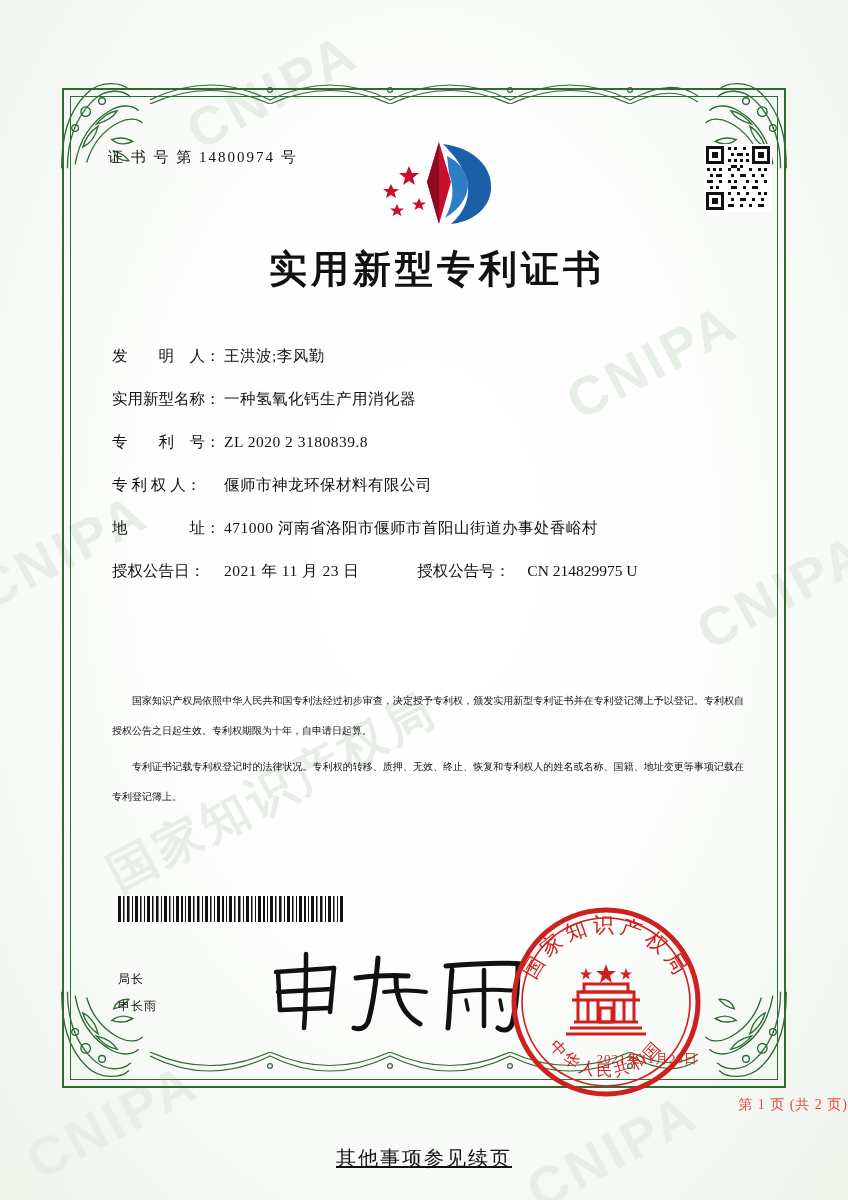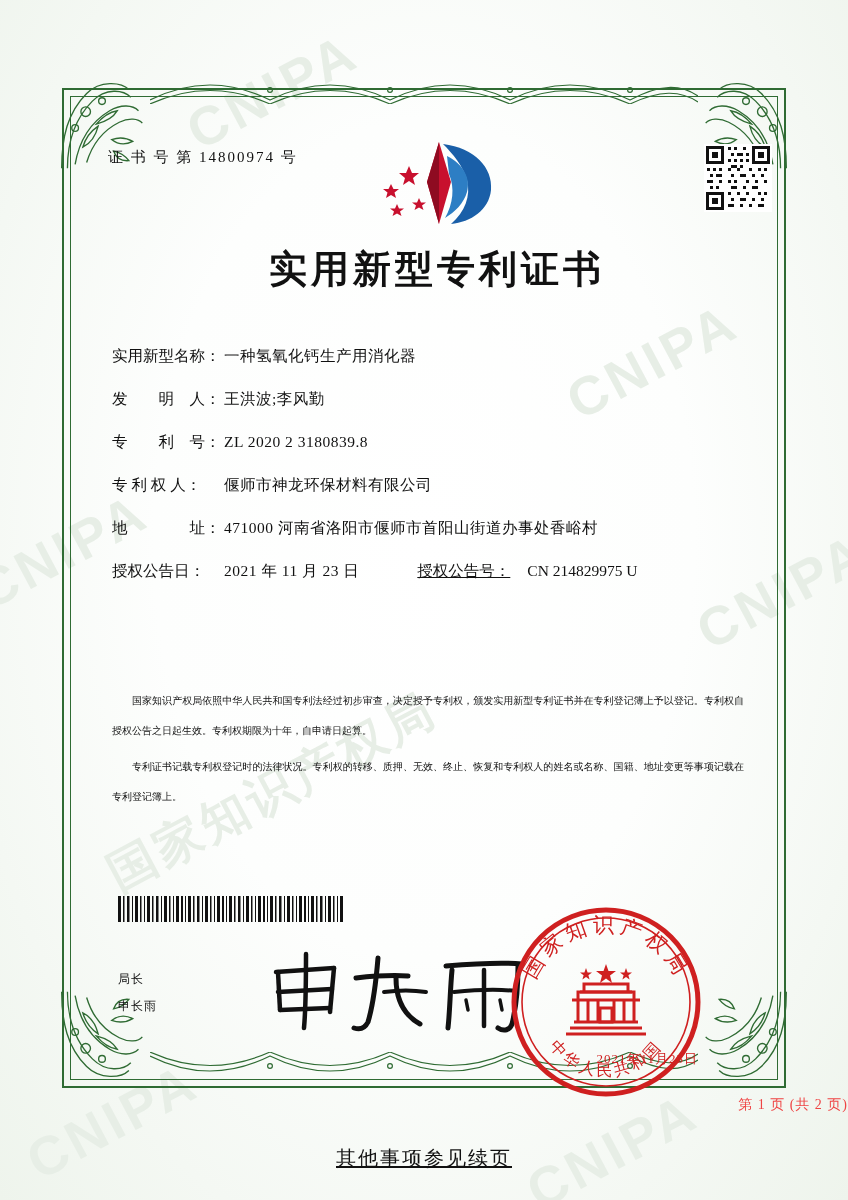--- a/index.html
+++ b/index.html
@@ -154,21 +154,20 @@
     justify-content: space-between;
   }
   .field .val {
     flex: 1;
     letter-spacing: 0.5px;
   }
   .field.inline-two .val { flex: none; }
   .field.inline-two .lbl2 {
     margin-left: 58px;
     flex: none;
-    text-decoration: underline;
   }
   .field.inline-two .val2 {
     margin-left: 17px;
   }
 
   .paragraphs {
     position: absolute;
     left: 42px;
     top: 590px;
     width: 632px;
@@ -439,26 +438,26 @@
           <polygon points="50,66 52,70.5 57,70.5 53,73.5 54.5,78 50,75.5 45.5,78 47,73.5 43,70.5 48,70.5"></polygon>
           <polygon points="72,60 74,64.5 79,64.5 75,67.5 76.5,72 72,69.5 67.5,72 69,67.5 65,64.5 70,64.5"></polygon>
         </g>
       </svg>
     </div>
 
     <div class="doc-title">实用新型专利证书</div>
 
     <div class="fields" id="fields-list">
         <div class="field">
+          <div class="lbl">发　　明　人：</div>
+          <div class="val">王洪波;李风勤</div>
+        </div>
+        <div class="field">
           <div class="lbl">实用新型名称：</div>
           <div class="val">一种氢氧化钙生产用消化器</div>
-        </div>
-        <div class="field">
-          <div class="lbl">发　　明　人：</div>
-          <div class="val">王洪波;李风勤</div>
         </div>
         <div class="field">
           <div class="lbl">专　　利　号：</div>
           <div class="val">ZL 2020 2 3180839.8</div>
         </div>
         <div class="field">
           <div class="lbl">专 利 权 人：</div>
           <div class="val">偃师市神龙环保材料有限公司</div>
         </div>
         <div class="field">

